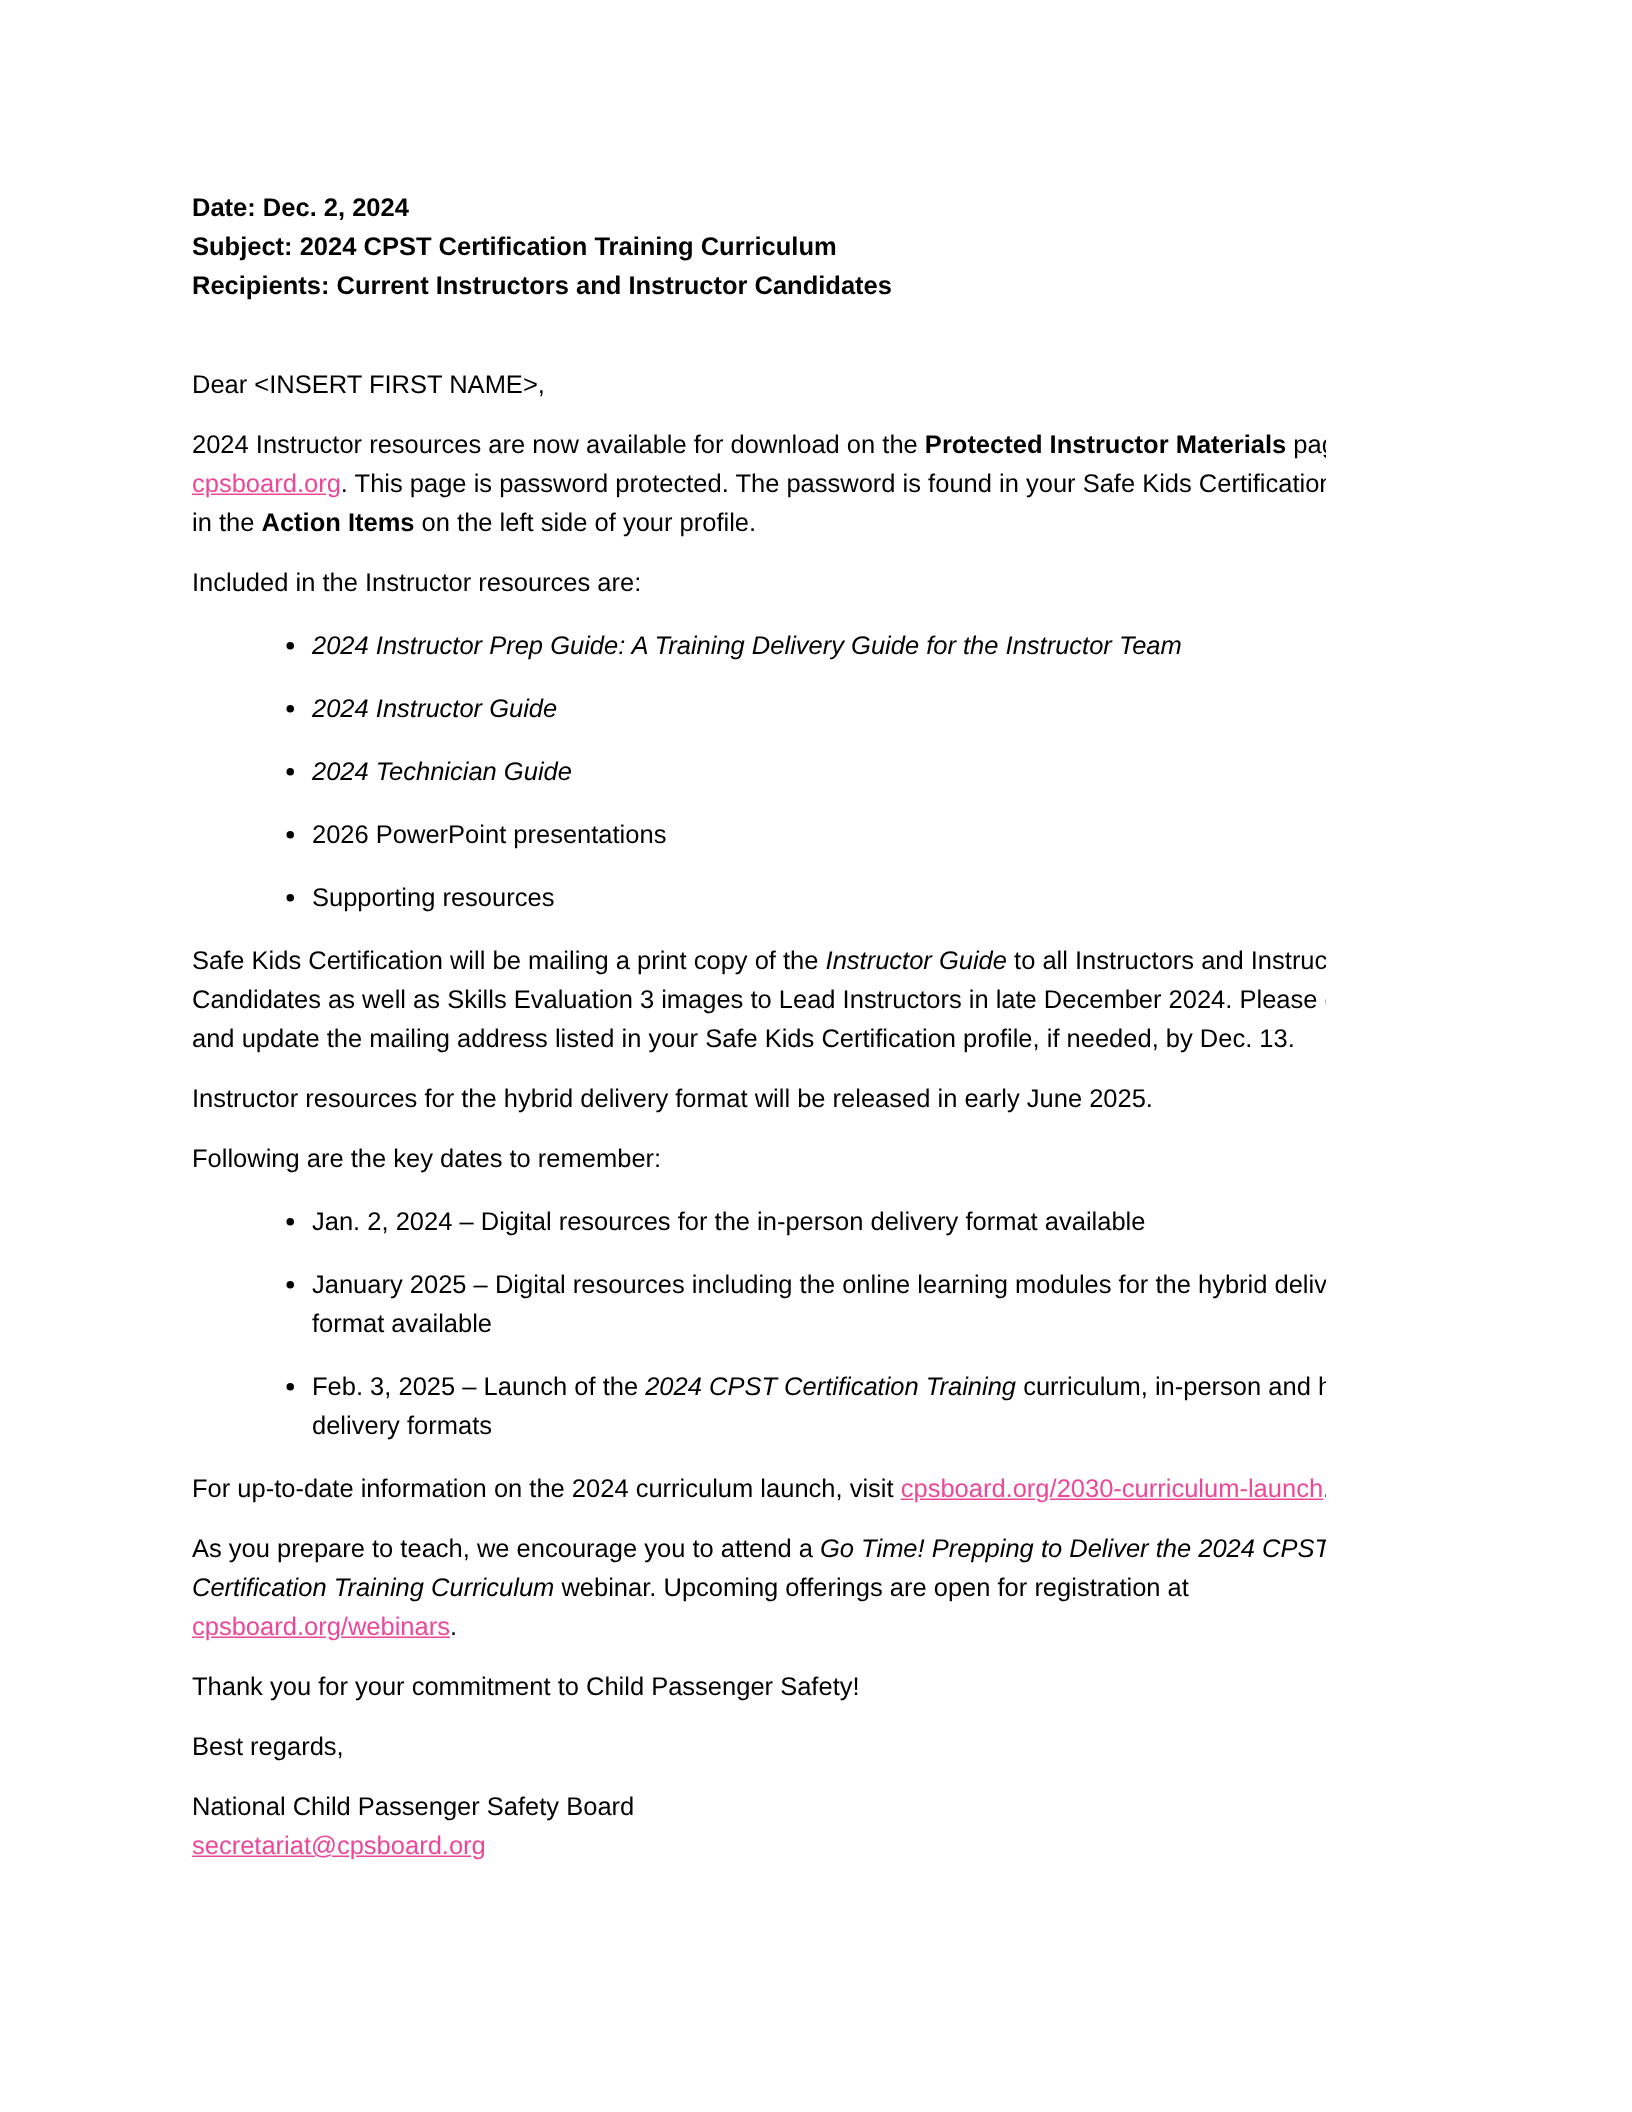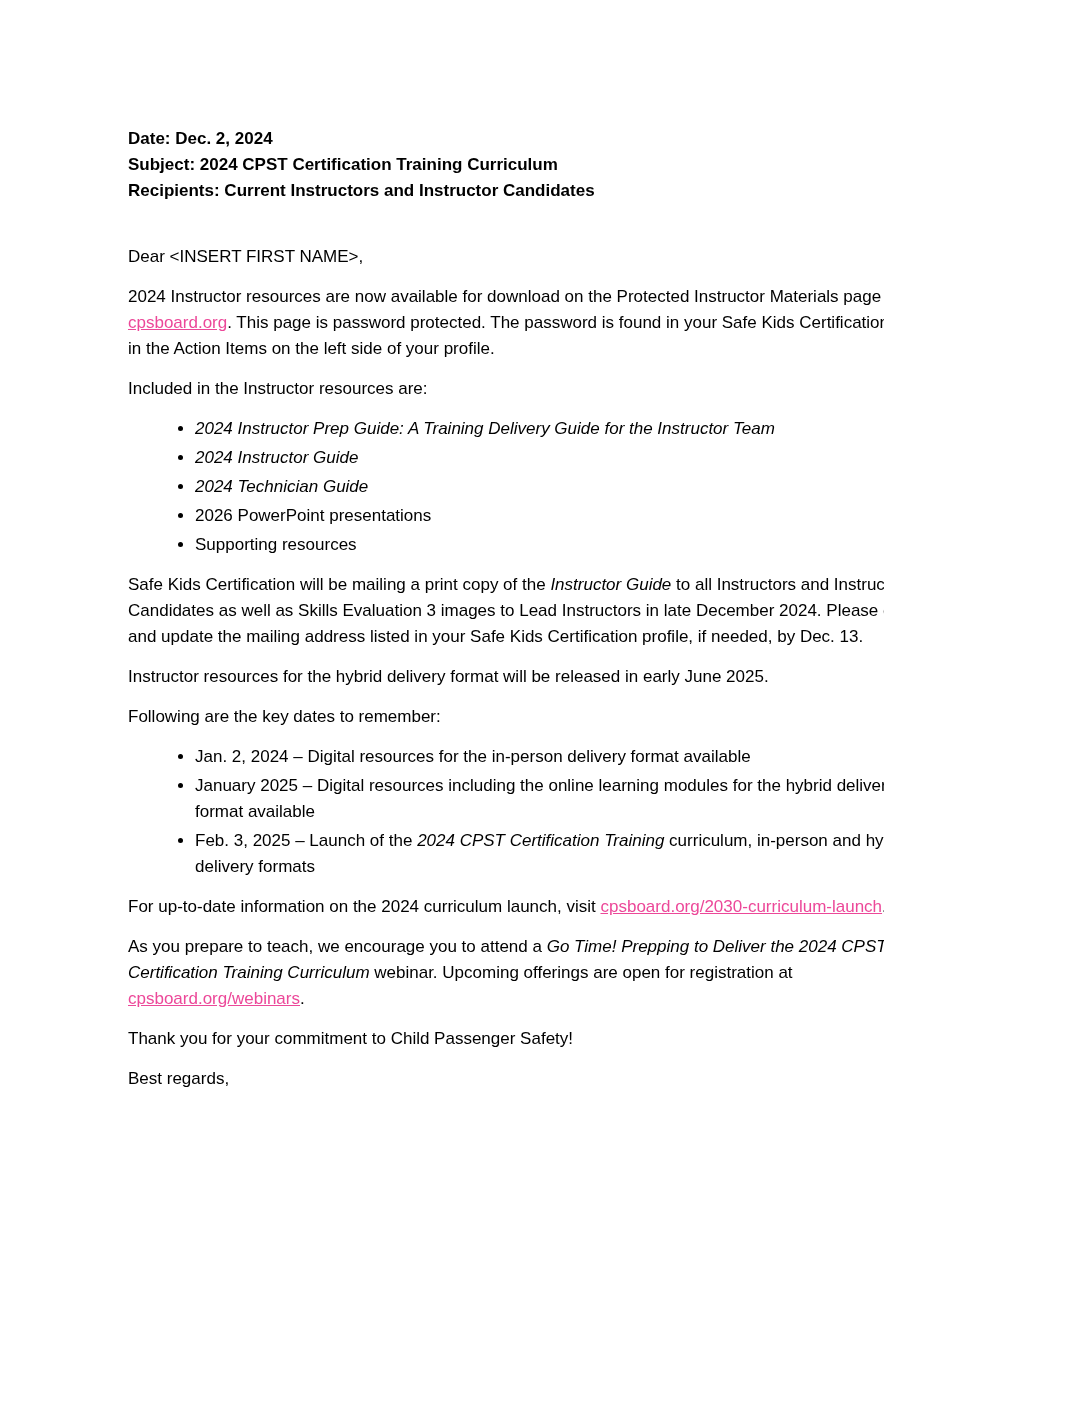--- a/index.html
+++ b/index.html
@@ -18,22 +18,22 @@
   }
   .content { width: 822px; }
   .header-block { font-weight: 700; margin: 0 0 40px 0; }
   .header-block div { margin: 0; }
   .para { margin: 0 0 14px 0; }
   ul.letter-list {
     margin: 0 0 14px 0;
     padding: 0 0 0 64px;
     list-style: disc outside;
   }
-  ul.letter-list li { margin: 3px; padding: 0; }
-  .run-bold { font-weight: 400; text-align: center; }
+  ul.letter-list li { margin: 16px; padding: 0; }
+  .run-bold { font-weight: 700; text-align: center; }
   .run-italic { font-style: italic; }
   a, .run-link {
     color: #ec4899;
     text-decoration: underline;
     cursor: pointer;
   }
   .signature-block { margin: 0; }
 </style>
 </head>
 <body>
@@ -75,15 +75,21 @@
     </ul>
 
     <p class="para"><span class="run-normal">For up-to-date information on the 2024 curriculum launch, visit </span><a href="#" class="run-link">cpsboard.org/2030-curriculum-launch</a><span class="run-normal">.</span></p>
 
     <p class="para"><span class="run-normal">As you prepare to teach, we encourage you to attend a </span><span class="run-italic">Go Time! Prepping to Deliver the 2024 CPST Certification Training Curriculum</span><span class="run-normal"> webinar. Upcoming offerings are open for registration at </span><a href="#" class="run-link">cpsboard.org/webinars</a><span class="run-normal">.</span></p>
 
     <p class="para">Thank you for your commitment to Child Passenger Safety!</p>
 
     <p class="para">Best regards,</p>
 
+    <div class="signature-block">
+      <div>National Child Passenger Safety Board</div>
+      <div>
+        <a href="#">secretariat@cpsboard.org</a>
+      </div>
+    </div>
 
   </div>
 </div>
 
 </body></html>

